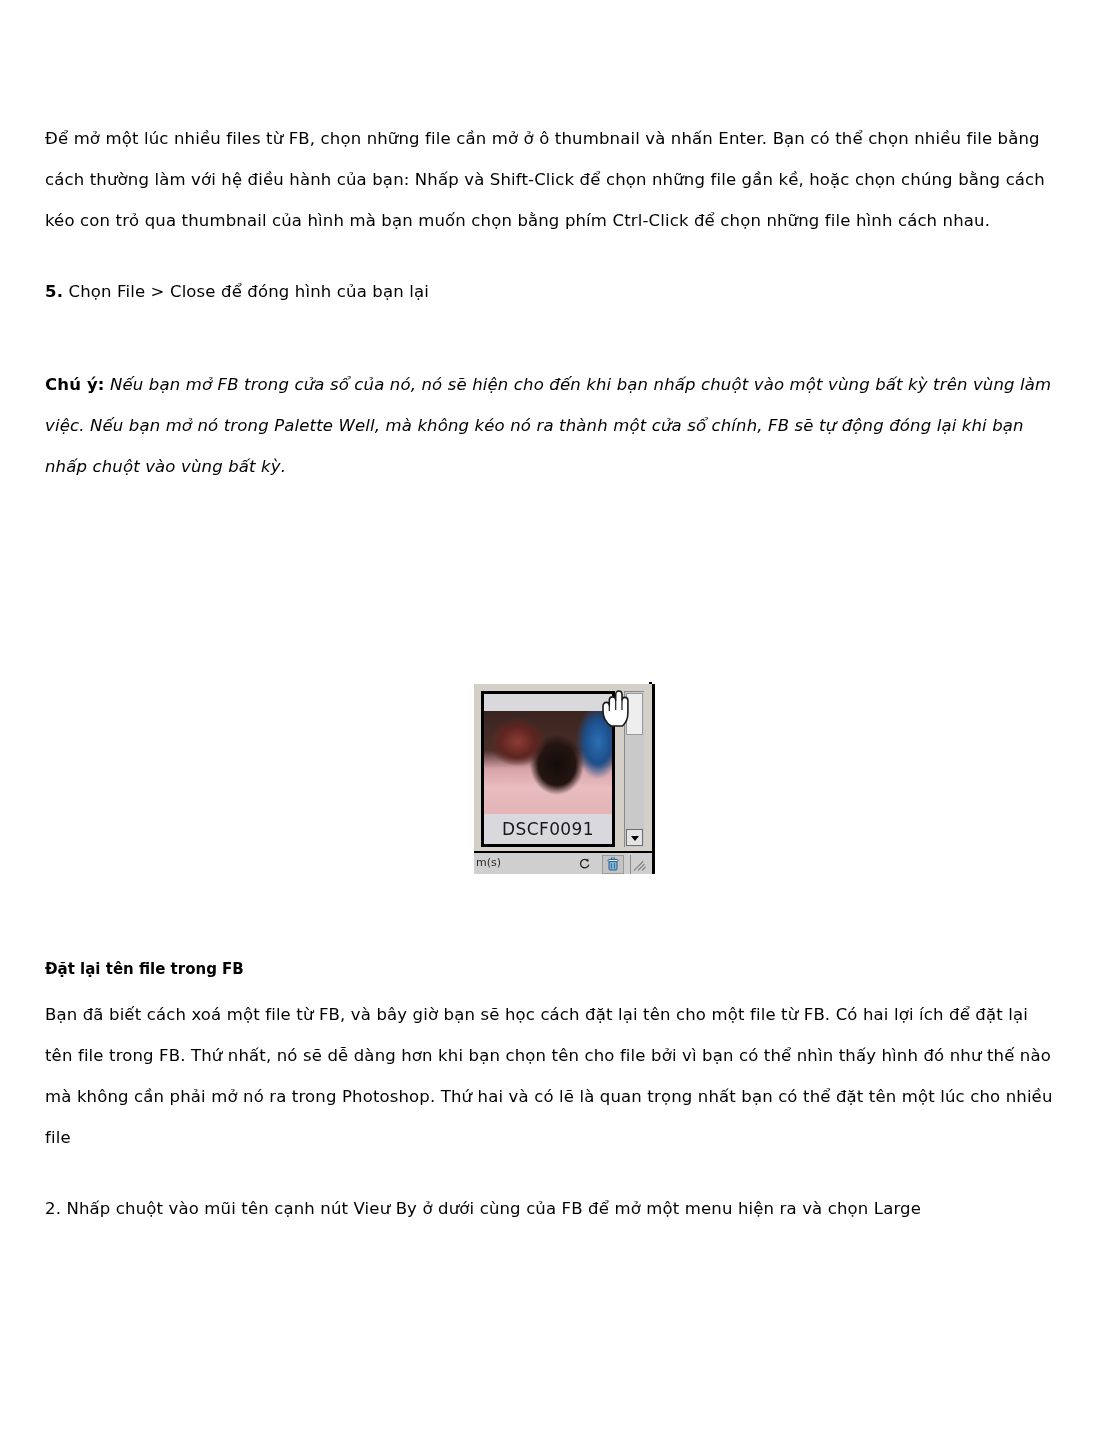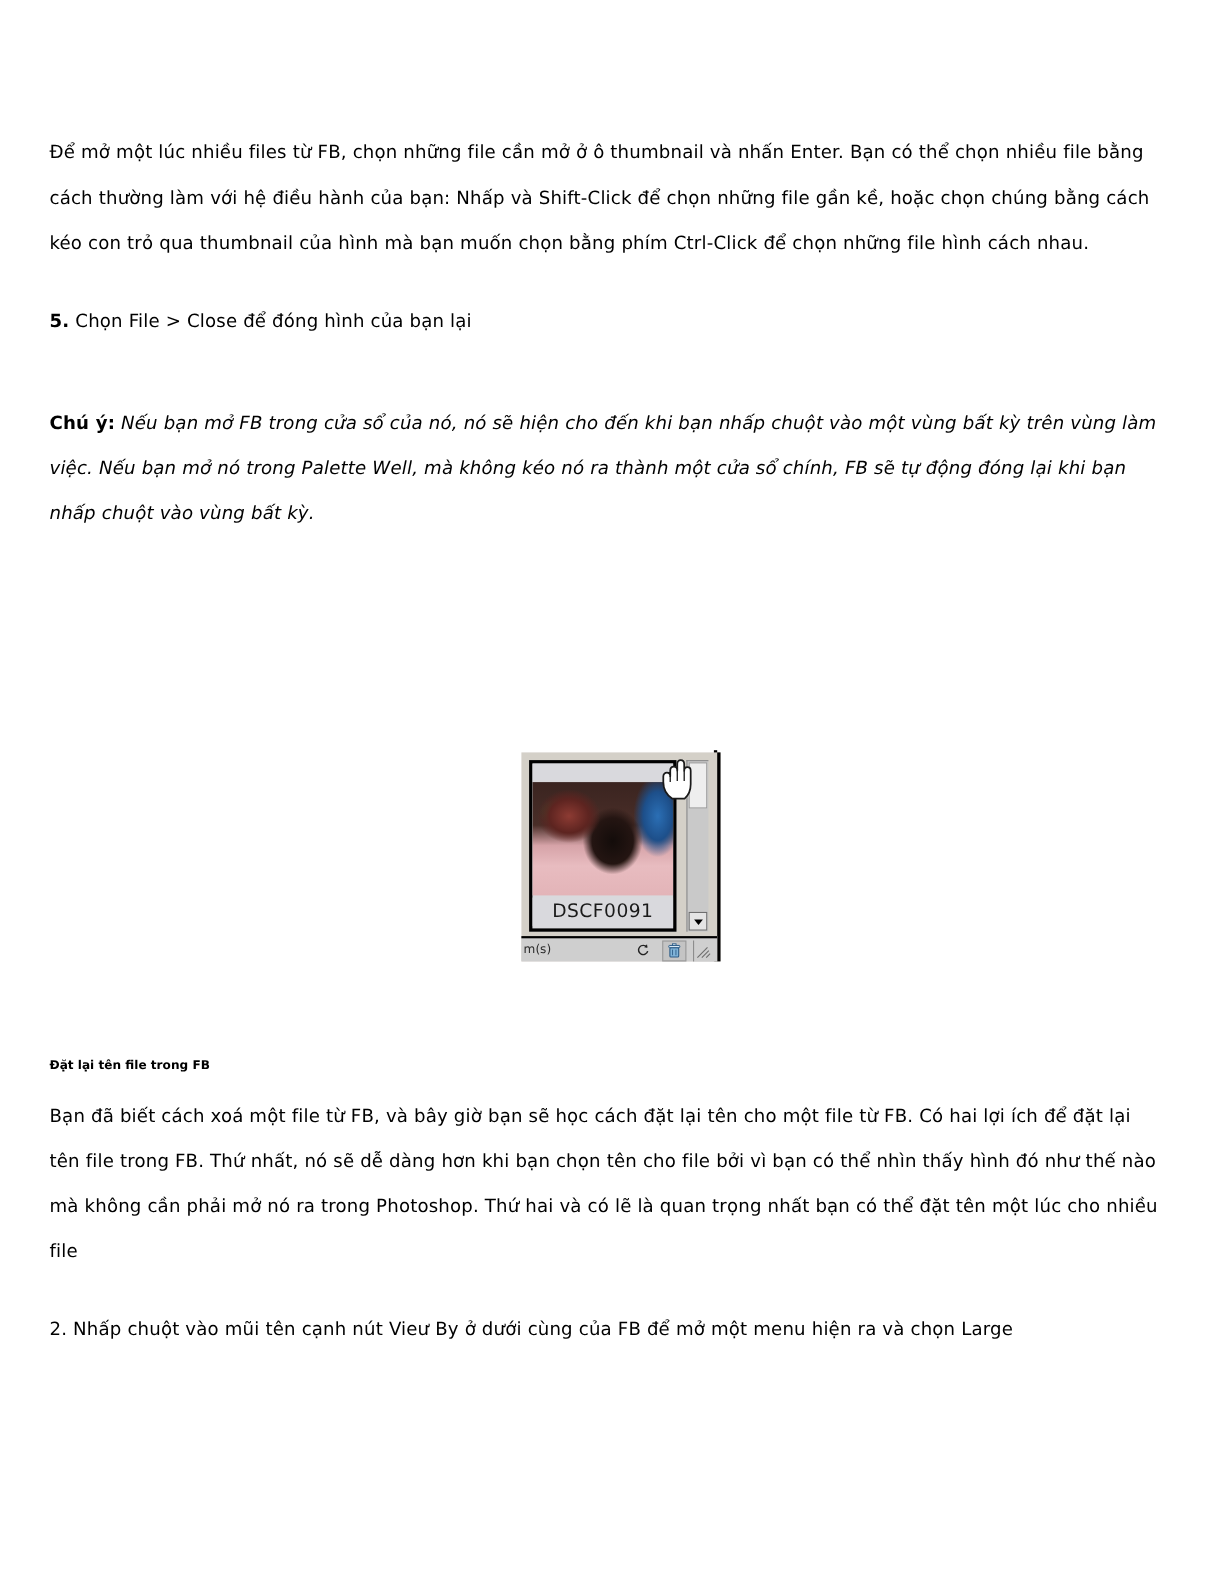--- a/index.html
+++ b/index.html
@@ -33,21 +33,21 @@
     font-size: 16.5px;
     line-height: 41px;
     letter-spacing: 0.15px;
     text-align: left;
     white-space: normal;
   }
   .b { font-weight: bold; }
   .i { font-style: italic; }
   .heading {
     margin: 0 0 8px 0;
-    font-size: 11px;
+    font-size: 15px;
     font-weight: bold;
     line-height: 34px;
   }
   .spacer-sm { height: 10px; }
   .spacer-md { height: 22px; }
 
   
   .figure {
     position: absolute;
     left: 466px;

